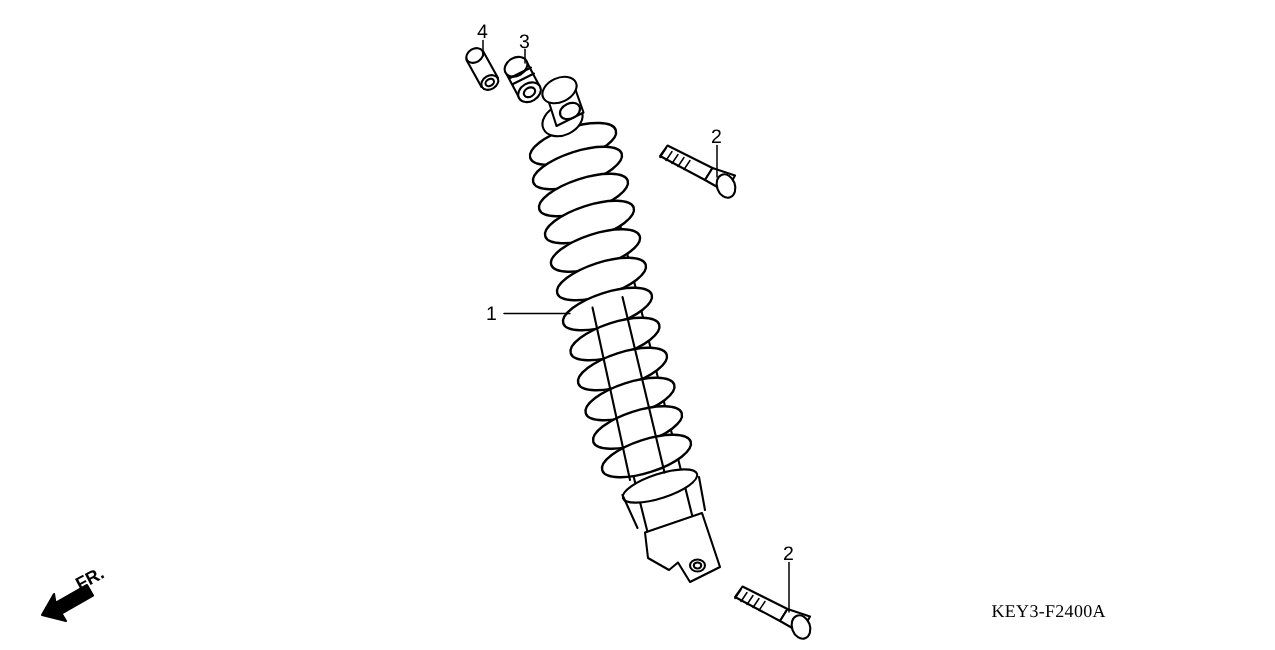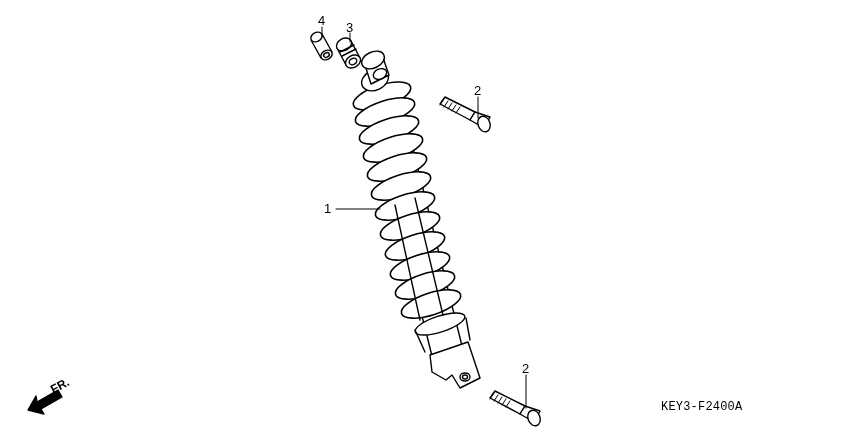--- a/index.html
+++ b/index.html
@@ -1,19 +1,19 @@
 <!DOCTYPE html>
 <html><head>
   <meta charset="utf-8">
   <style>
     html, body { margin: 0; padding: 0; background: #ffffff; }
     body { width: 850px; height: 433px; position: relative; overflow: hidden; font-family: "Liberation Sans", sans-serif; }
     .diagram { position: absolute; left: 0; top: 0; width: 850px; height: 433px; }
     .callout { position: absolute; font-family: "Liberation Sans", sans-serif; font-size: 13px; color: #000; line-height: 1; }
-    .code { position: absolute; left: 661px; top: 400px; font-size: 12px; color: #000; letter-spacing: 0.2px; font-family: Liberation Mono, monospace; }
+    .code { position: absolute; left: 661px; top: 400px; font-size: 12px; color: #000; letter-spacing: 0.2px; font-family: Liberation Serif, serif; }
     .fr-label { position: absolute; left: 48px; top: 384px; font-size: 12px; font-weight: bold; transform: rotate(-28deg); transform-origin: left top; font-family: "Liberation Sans", sans-serif; }
   </style>
 </head>
 <body>
 
 <svg class="diagram" viewBox="0 0 850 433" xmlns="http://www.w3.org/2000/svg">
   <g fill="#fff" stroke="#000" stroke-width="1.4" stroke-linejoin="round" stroke-linecap="round">
 
     <g>
       <path d="M311 40 L322 34 L332 52 L321 58 Z"></path>

